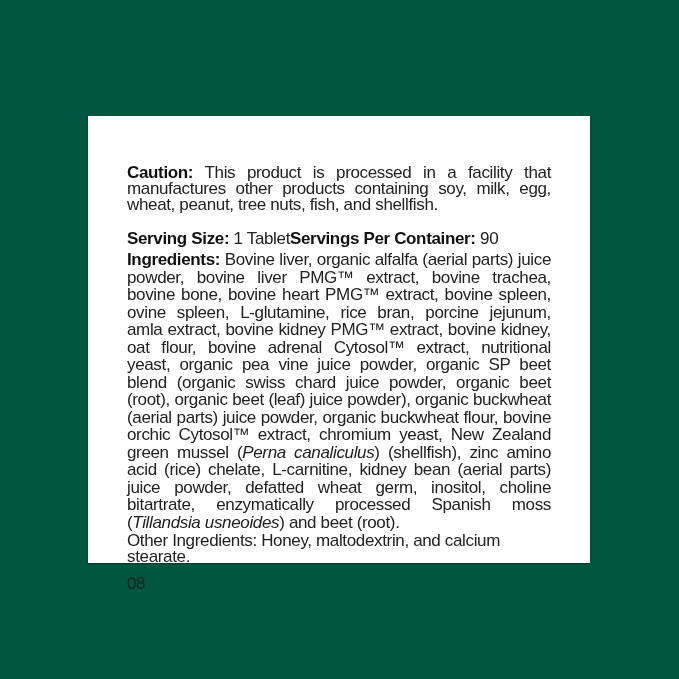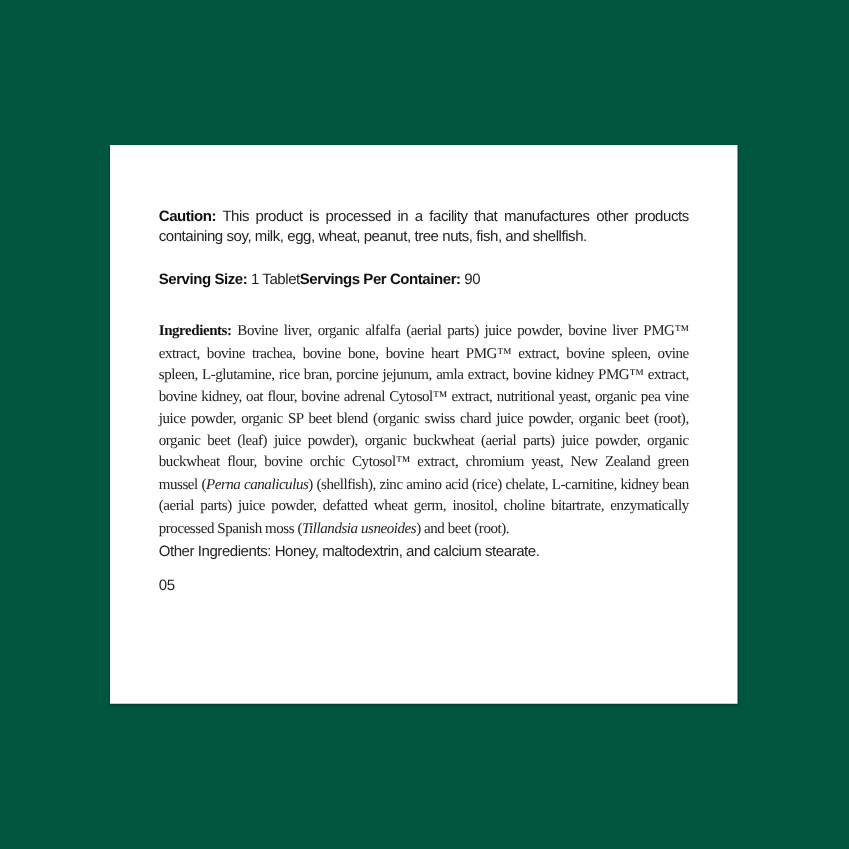--- a/index.html
+++ b/index.html
@@ -24,36 +24,35 @@
     left: 88px;
     top: 116px;
     width: 502px;
     height: 447px;
     background: var(--card);
     box-shadow: 0 1px 2px rgba(0,0,0,0.35);
   }
   .content {
     padding: 49px 39px 0 39px;
     color: var(--ink);
-    font-size: 12px;
+    font-size: 17px;
     letter-spacing: -0.35px;
   }
   strong { font-weight: 700; color: var(--ink-bold); }
   .para { text-align: justify; }
   .caution { line-height: 16px; }
   .serving-row {
     display: flex;
     justify-content: flex-start;
     margin-top: 18px;
     line-height: 16px;
   }
   .ingredients {
-    margin-top: 25px;
+    margin-top: 4px;
     line-height: 17.5px;
-    font-family: Liberation Serif, serif;
   }
   .ingredients i { font-style: italic; }
   .other {
     margin-top: 2px;
     line-height: 16px;
     text-align: left;
   }
   .code {
     margin-top: 11px;
     line-height: 16px;
@@ -69,16 +68,16 @@
 
     <div class="serving-row">
       <div><strong>Serving Size:</strong><span> 1 Tablet</span></div>
       <div><strong>Servings Per Container:</strong><span> 90</span></div>
     </div>
 
     <p class="para ingredients"><strong>Ingredients:</strong><span> Bovine liver, organic alfalfa (aerial parts) juice powder, bovine liver PMG™ extract, bovine trachea, bovine bone, bovine heart PMG™ extract, bovine spleen, ovine spleen, L-glutamine, rice bran, porcine jejunum, amla extract, bovine kidney PMG™ extract, bovine kidney, oat flour, bovine adrenal Cytosol™ extract, nutritional yeast, organic pea vine juice powder, organic SP beet blend (organic swiss chard juice powder, organic beet (root), organic beet (leaf) juice powder), organic buckwheat (aerial parts) juice powder, organic buckwheat flour, bovine orchic Cytosol™ extract, chromium yeast, New Zealand green mussel (</span><i>Perna canaliculus</i><span>) (shellfish), zinc amino acid (rice) chelate, L-carnitine, kidney bean (aerial parts) juice powder, defatted wheat germ, inositol, choline bitartrate, enzymatically processed Spanish moss (</span><i>Tillandsia usneoides</i><span>) and beet (root).</span></p>
 
     <p class="other">Other Ingredients: Honey, maltodextrin, and calcium stearate.</p>
 
-    <p class="code">05</p>
+    <p class="code">08</p>
 
   </div>
 </div>
 
 </body></html>

